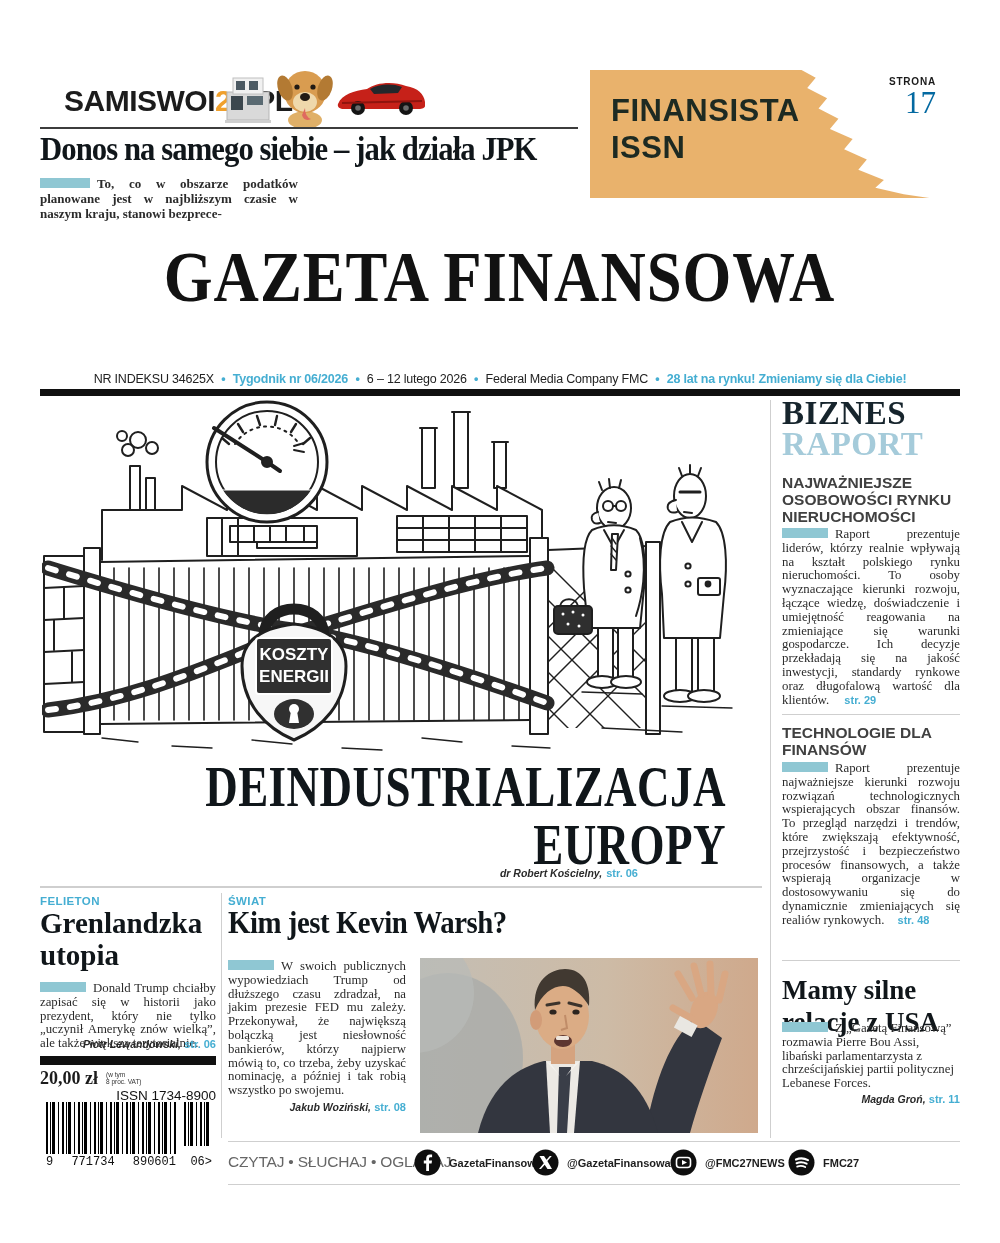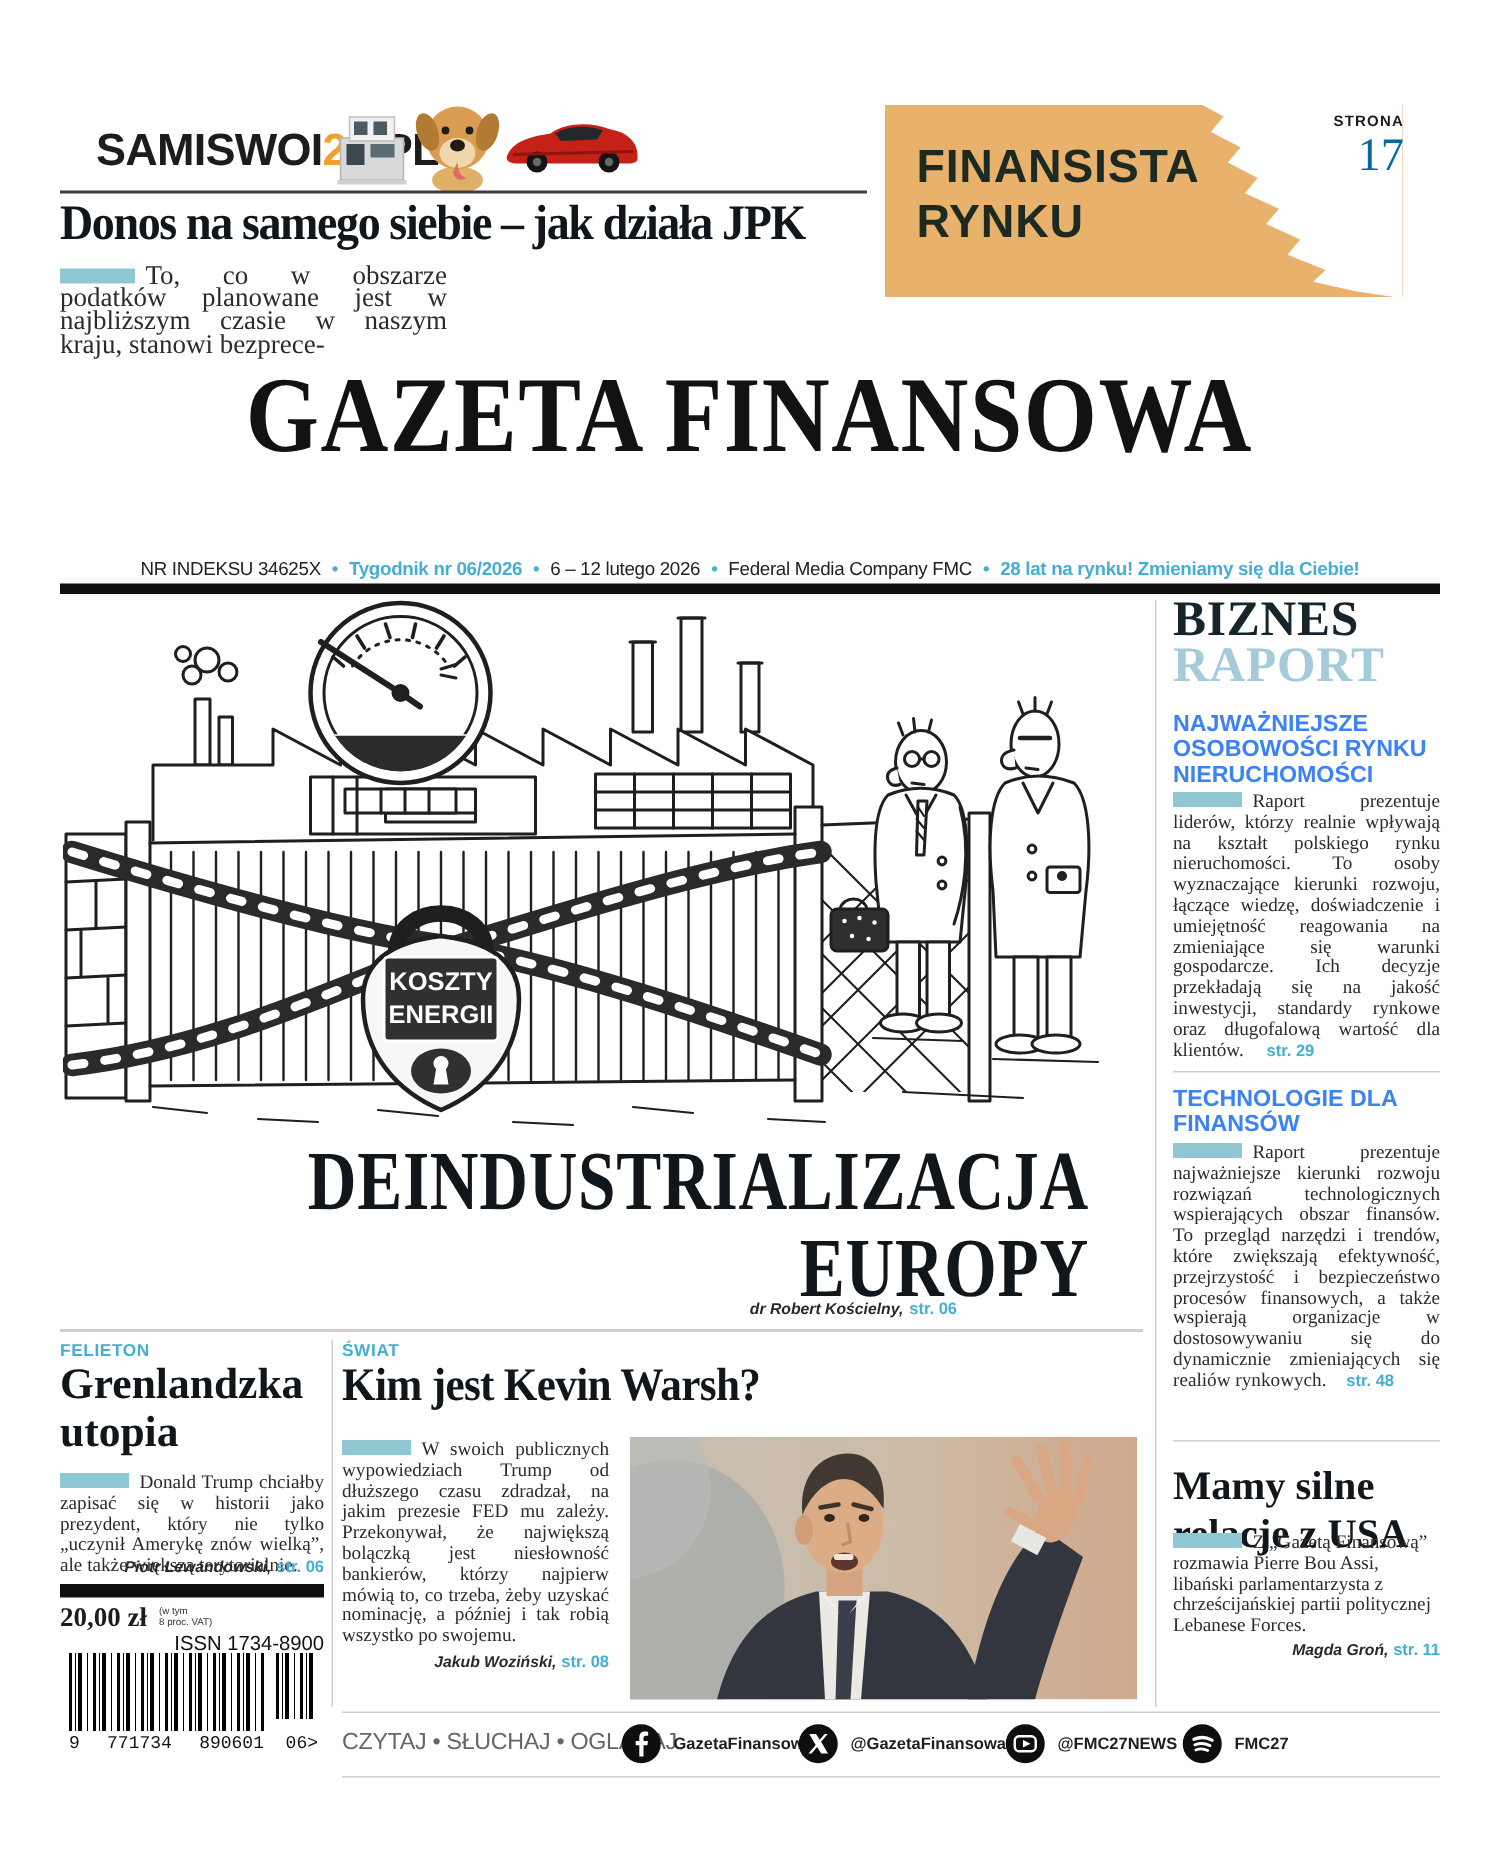--- a/index.html
+++ b/index.html
@@ -13,21 +13,21 @@
   .right{text-align:right;}
   .center{text-align:right;}
   .just{text-align:justify;}
   .rule{background:#3c3c3c;height:2px;}
   .grayline{background:#cfcfcf;}
   .lead-marker{display:inline-block;width:46px;height:10px;background:#8fc7d3;margin-right:7px;}
   .pgref{font-family:"Liberation Sans",sans-serif;font-weight:bold;font-size:11px;color:#45aed2;}
   .byline-author{font-family:"Liberation Sans",sans-serif;font-weight:bold;font-style:italic;font-size:10.5px;color:#2a2a2a;}
   .body-text{font-size:12.8px;line-height:13.8px;color:#2b2b2b;}
   .kicker{font-family:"Liberation Sans",sans-serif;font-weight:bold;font-size:11.5px;color:#45aed2;letter-spacing:.4px;}
-  .sec-head{font-family:"Liberation Sans",sans-serif;font-weight:bold;font-size:15.5px;line-height:17px;color:#3b82f6;}
+  .sec-head{font-family:"Liberation Sans",sans-serif;font-weight:bold;font-size:15.5px;line-height:17px;color:#404040;}
   .story-head{font-weight:bold;color:#10161a;}
   .cond{display:inline-block;transform:scaleX(.93);transform-origin:left center;}
   .promo{left:590px;top:70px;width:345px;height:128px;background:#e9b26c;}
   .promo-tear{position:absolute;right:0;top:0;width:142px;height:128px;background:#ffffff;
      clip-path:polygon(6% 0,16% 6%,10% 14%,24% 22%,18% 30%,32% 38%,26% 46%,42% 54%,36% 62%,52% 70%,46% 78%,64% 86%,58% 92%,78% 97%,96% 100%,100% 100%,100% 0);
      filter:drop-shadow(-4px 3px 3px rgba(115,66,14,.55));}
   .promo-title{position:absolute;left:21px;top:22px;font-family:"Liberation Sans",sans-serif;
      font-weight:bold;font-size:31px;line-height:37px;color:#1d2a22;letter-spacing:.5px;}
   .masthead{left:40px;top:240px;width:920px;text-align:center;}
   .masthead-inner{display:inline-block;font-weight:bold;font-size:64px;letter-spacing:1px;color:#121212;
@@ -83,28 +83,28 @@
     <path d="M8,27 L88,25" stroke="#8f140e" stroke-width="2" fill="none"></path>
   </svg>
 
 
   <div class="abs rule" style="left:40px;top:127px;width:538px;"></div>
 
   <div class="abs story-head" style="left:40px;top:131px;width:540px;font-size:33px;letter-spacing:-1px;white-space:nowrap;">
     <span class="cond">Donos na samego siebie – jak działa JPK</span>
   </div>
 
-  <div class="abs body-text just" style="left:40px;top:176px;width:258px;line-height:15.2px;font-size:18px;">
+  <div class="abs body-text just" style="left:40px;top:176px;width:258px;line-height:15.2px;font-size:13px;font-weight:bold;">
     <span class="lead-marker" style="width:50px;"></span><span>To, co w obszarze podatków planowane jest w najbliższym czasie w naszym kraju, stanowi bezprece-</span>
   </div>
 
   <div class="abs promo">
     <div class="promo-title">
       <div>FINANSISTA</div>
-      <div>RYNKU</div>
+      <div>ISSN</div>
     </div>
     <div class="promo-tear"></div>
   </div>
   <div class="abs center" style="left:872px;top:76px;width:64px;">
     <div class="sans b" style="font-size:10px;letter-spacing:.8px;color:#1a1a1a;">STRONA</div>
     <div class="serif" style="font-size:31px;line-height:32px;color:#0369a1;">17</div>
   </div>
 
   <div class="abs masthead">
     <span class="masthead-inner">GAZETA FINANSOWA</span>

